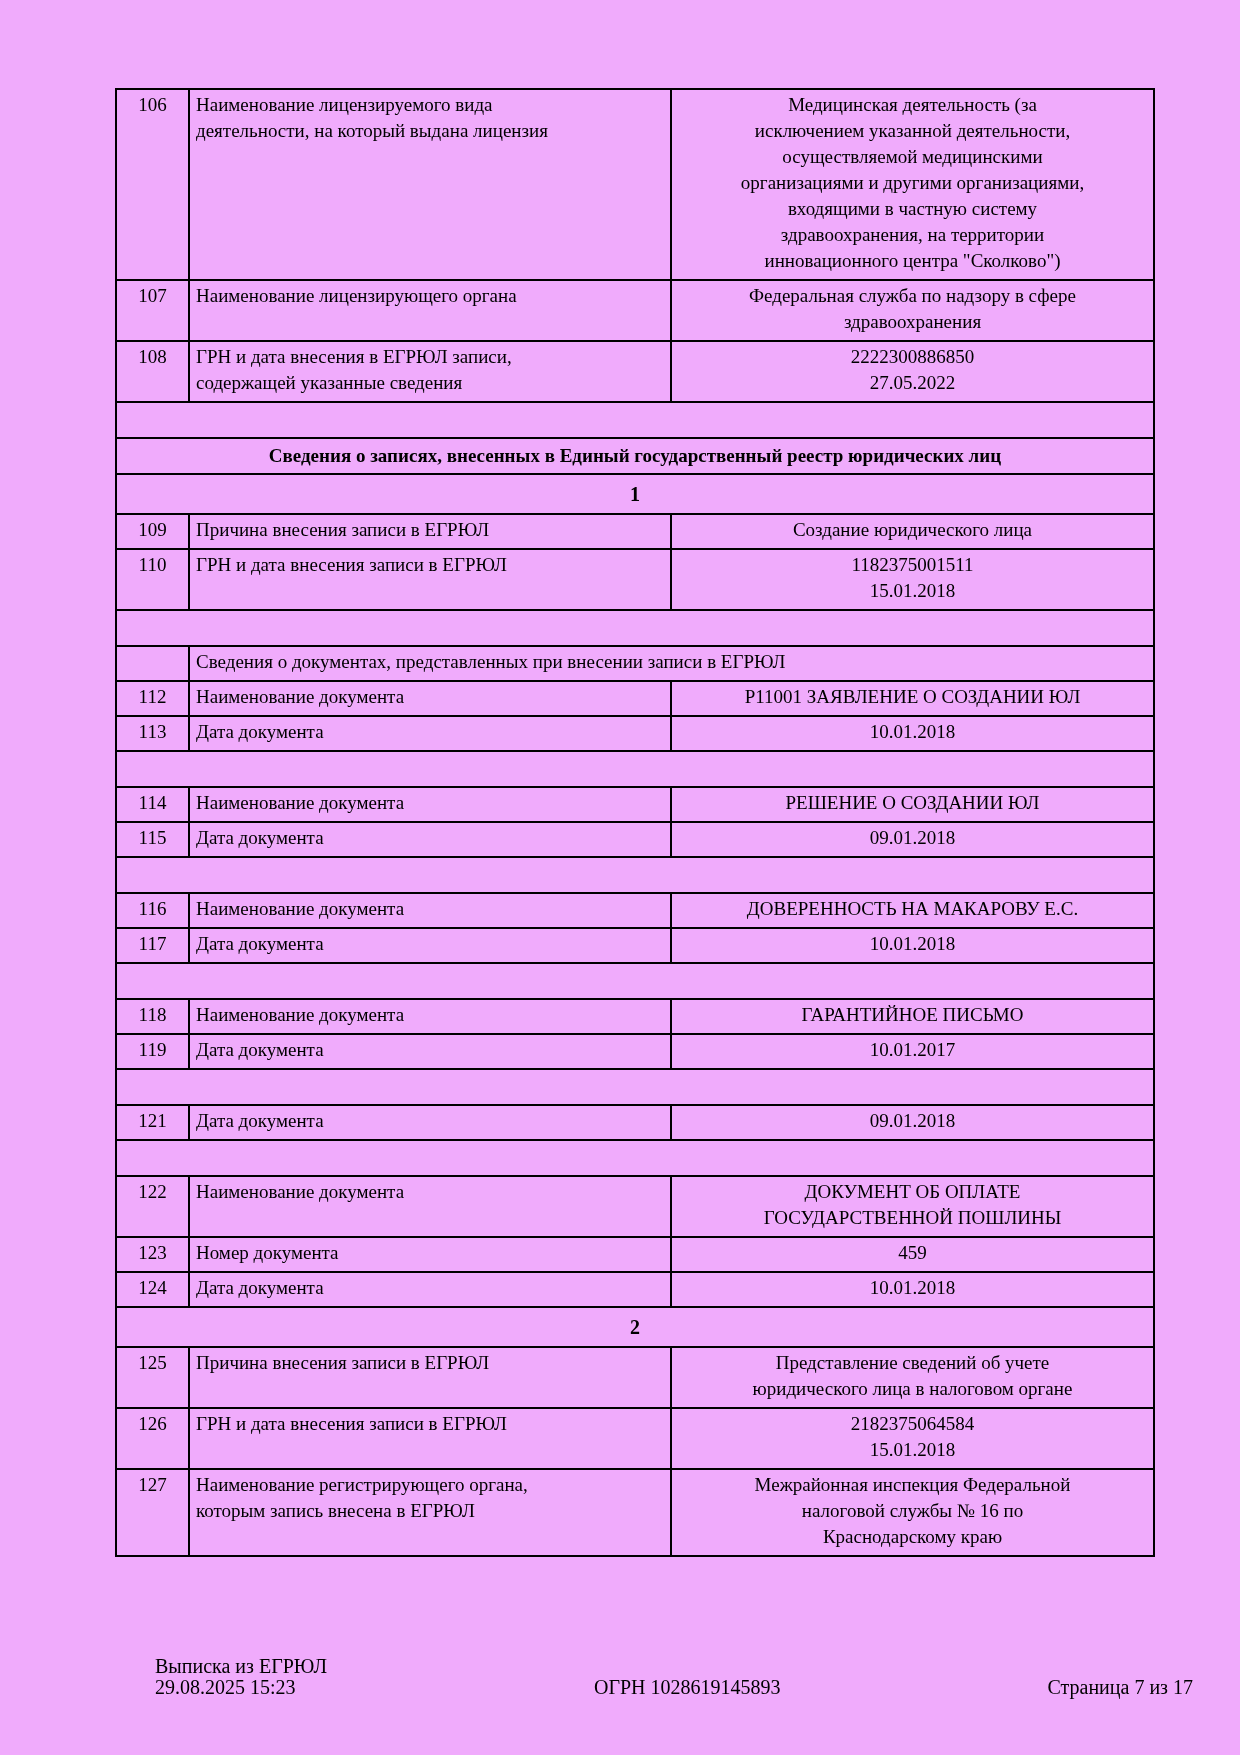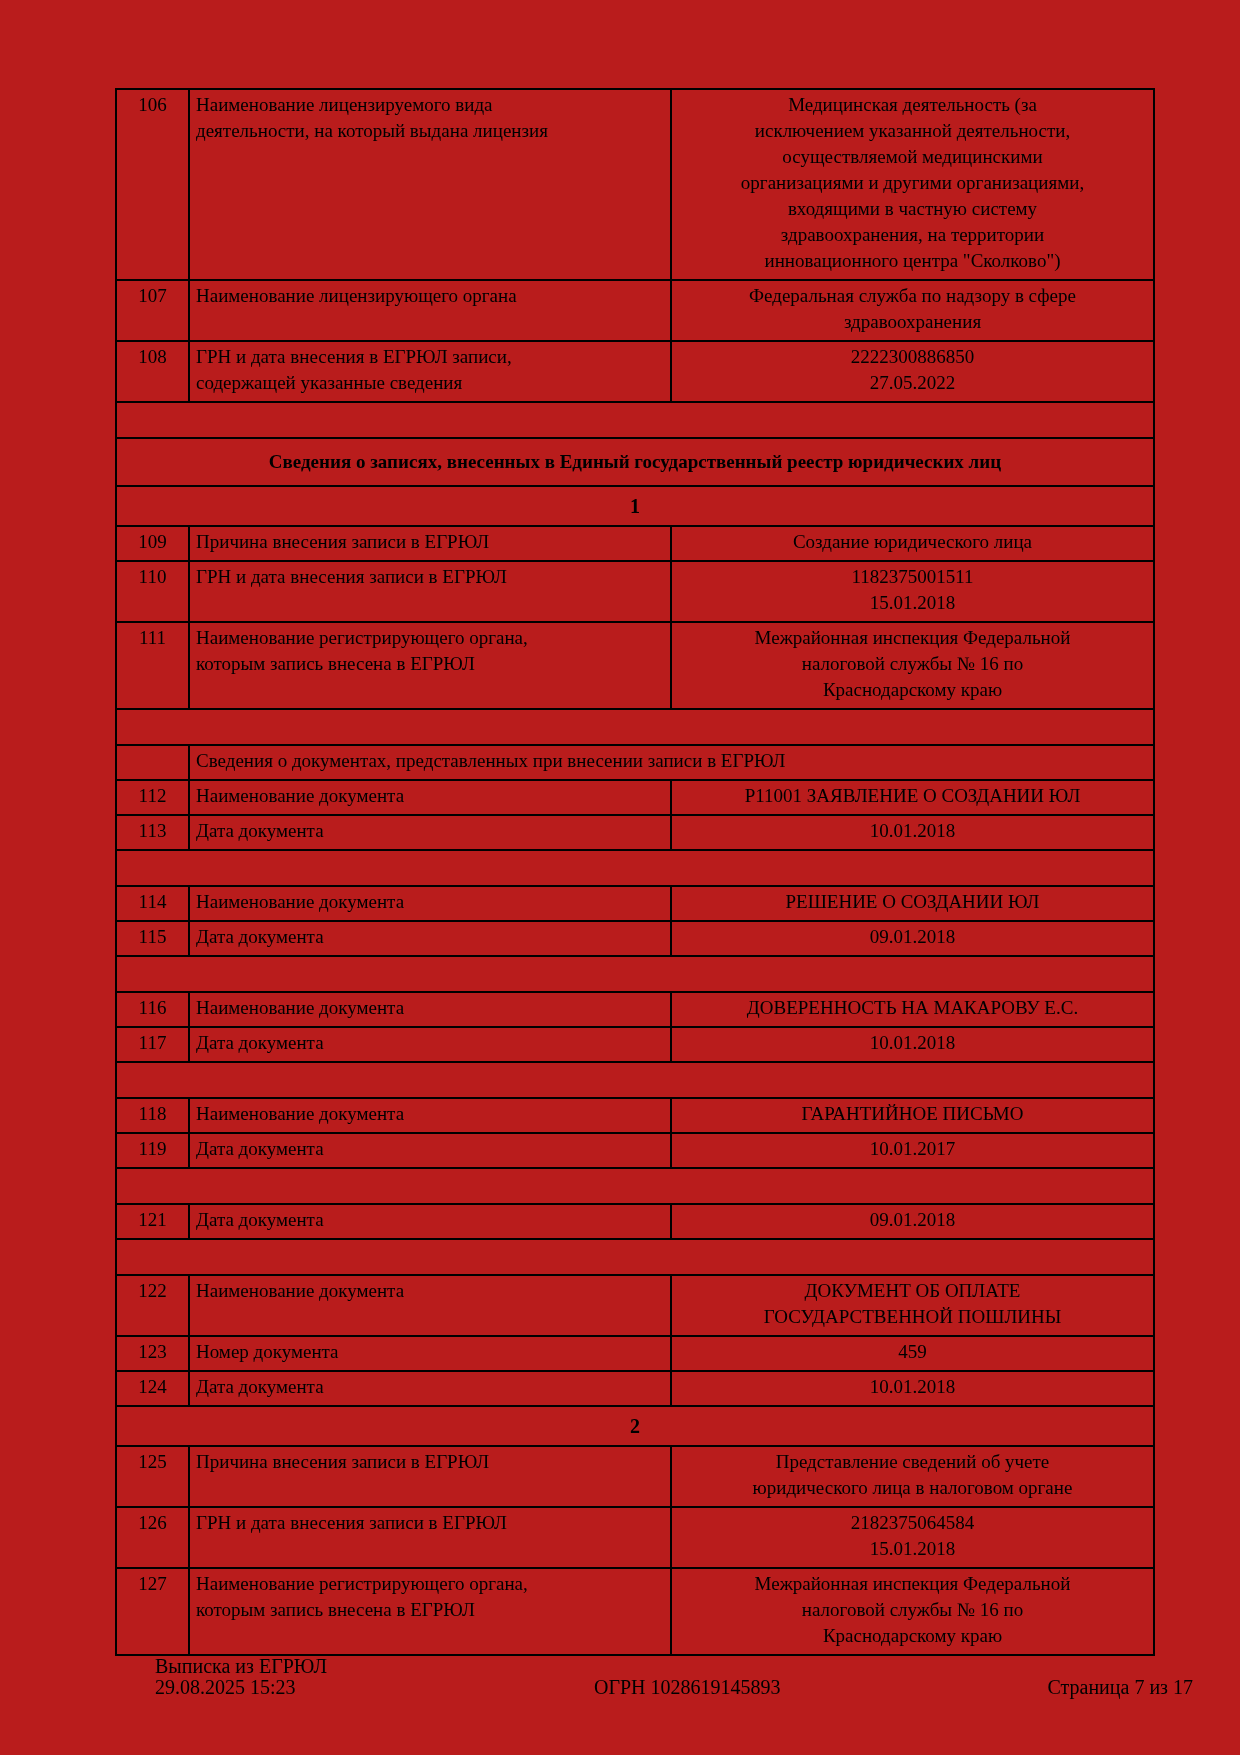--- a/index.html
+++ b/index.html
@@ -1,18 +1,18 @@
 <!DOCTYPE html>
 <html><head>
 <meta charset="utf-8">
 <style>
   html,body{margin:0;padding:0;}
   body{background:#e8e8e8;}
   .page{
-    width:1240px;height:1755px;position:relative;background:#b91c1c;
+    width:1240px;height:1755px;position:relative;background:#f0abfc;
     font-family:"Liberation Serif","DejaVu Serif",serif;color:#000;
     overflow:hidden;margin:0 auto;
   }
   .doc-table{
     position:absolute;left:115px;top:88px;width:1038px;
     border-collapse:collapse;table-layout:fixed;
   }
   .doc-table td{
     border:2px solid #000;
     font-size:19px;line-height:26px;
@@ -22,21 +22,21 @@
   }
   col.c-num{width:73px;}
   col.c-name{width:482px;}
   col.c-val{width:483px;}
   td.cell-num{text-align:center;}
   td.cell-name{white-space:pre-line;}
   td.cell-val{white-space:pre-line;text-align:center;}
   tr.row-spacer td{height:34px;padding:0;}
   tr.row-section td{
     height:32px;text-align:center;font-weight:bold;
-    vertical-align:middle;padding:7px 6px;
+    vertical-align:middle;padding:1px 6px;
   }
   tr.row-marker td{
     height:36px;text-align:center;font-weight:bold;
     vertical-align:middle;font-size:20px;padding:1px 6px;
   }
   tr.row-subheader td{vertical-align:middle;font-family:Liberation Serif, serif;}
   .footer{
     position:absolute;left:115px;width:1038px;top:1656px;
     font-size:20px;line-height:21px;margin-left:40px;
   }
@@ -97,28 +97,20 @@
         <td class="cell-num">109</td>
         <td class="cell-name">Причина внесения записи в ЕГРЮЛ</td>
         <td class="cell-val">Создание юридического лица</td>
       </tr>
       <tr class="row-data">
         <td class="cell-num">110</td>
         <td class="cell-name">ГРН и дата внесения записи в ЕГРЮЛ</td>
         <td class="cell-val">1182375001511
 15.01.2018</td>
       </tr>
-      <tr class="row-data">
-        <td class="cell-num">111</td>
-        <td class="cell-name">Наименование регистрирующего органа,
-которым запись внесена в ЕГРЮЛ</td>
-        <td class="cell-val">Межрайонная инспекция Федеральной
-налоговой службы № 16 по
-Краснодарскому краю</td>
-      </tr>
       <tr class="row-spacer">
         <td colspan="3"></td>
       </tr>
       <tr class="row-subheader">
         <td class="cell-num"></td>
         <td colspan="2">Сведения о документах, представленных при внесении записи в ЕГРЮЛ</td>
       </tr>
       <tr class="row-data">
         <td class="cell-num">112</td>
         <td class="cell-name">Наименование документа</td>

